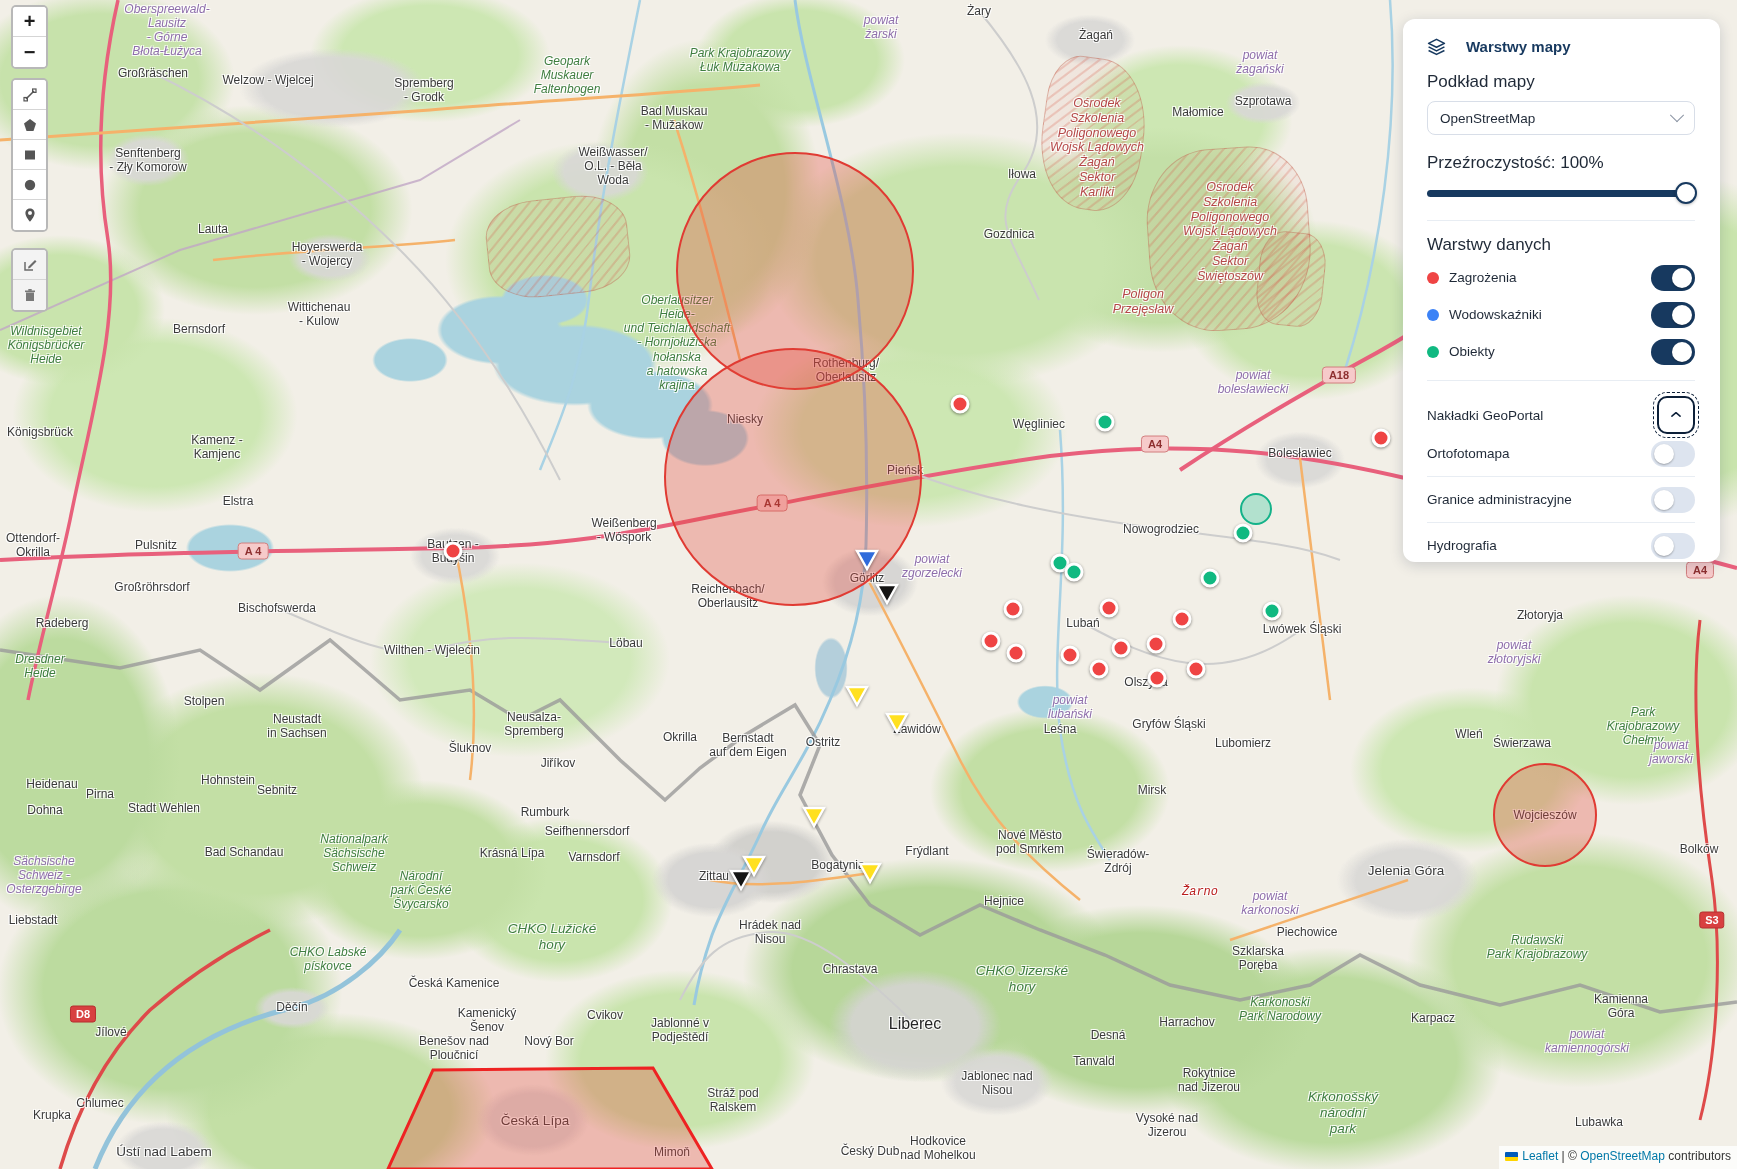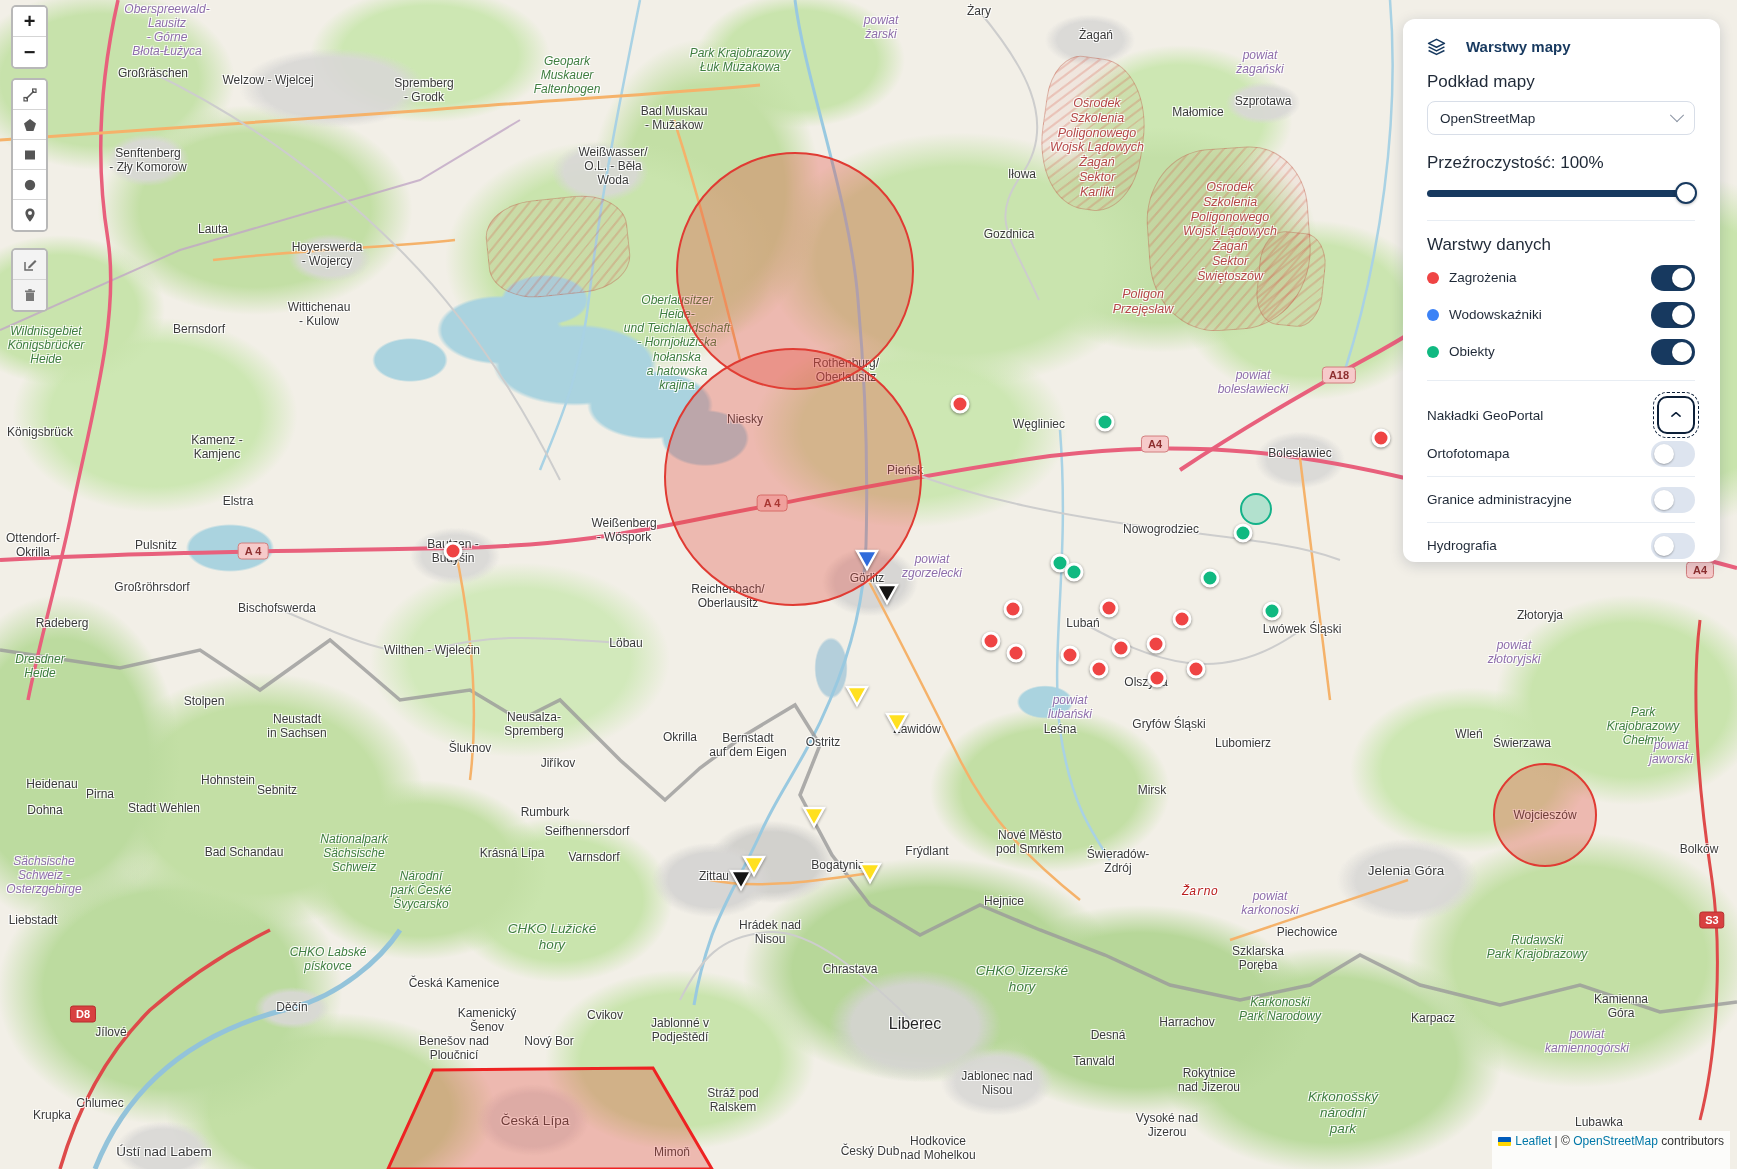--- a/index.html
+++ b/index.html
@@ -123,21 +123,21 @@
   .tgl{position:relative;width:44px;height:26px;border-radius:13px;cursor:pointer;flex:none;}
   .tgl.on{background:#17395f;}
   .tgl.off{background:#dde4ef;}
   .tgl .knob{position:absolute;top:3px;width:20px;height:20px;border-radius:50%;background:#fff;
     box-shadow:0 1px 2px rgba(0,0,0,.3);}
   .tgl.on .knob{right:3px;} .tgl.off .knob{left:3px;}
   .collapse-btn{width:34px;height:34px;border-radius:10px;border:2px solid #0c1f38;background:#fff;
     display:flex;align-items:center;justify-content:center;cursor:pointer;
     outline:1.5px dashed #0c1f38;outline-offset:3px;}
   
-  #attribution{position:absolute;right:7px;bottom:0;z-index:15;height:38px;line-height:20px;
+  #attribution{position:absolute;right:0;bottom:0;z-index:15;height:23px;line-height:20px;
     background:rgba(255,255,255,.78);padding:0 6px;font-size:12px;color:#333;}
   #attribution a{color:#0078A8;text-decoration:none;cursor:pointer;}
   .flag{display:inline-block;width:13px;height:9px;margin-right:4px;border-radius:1px;
     vertical-align:-1px;background:linear-gradient(#005BBB 50%,#FFD500 50%);}
 </style>
 </head>
 <body>
 
 <div id="app">
   <div id="map" style="position:absolute;inset:0;border-radius:8px;">

